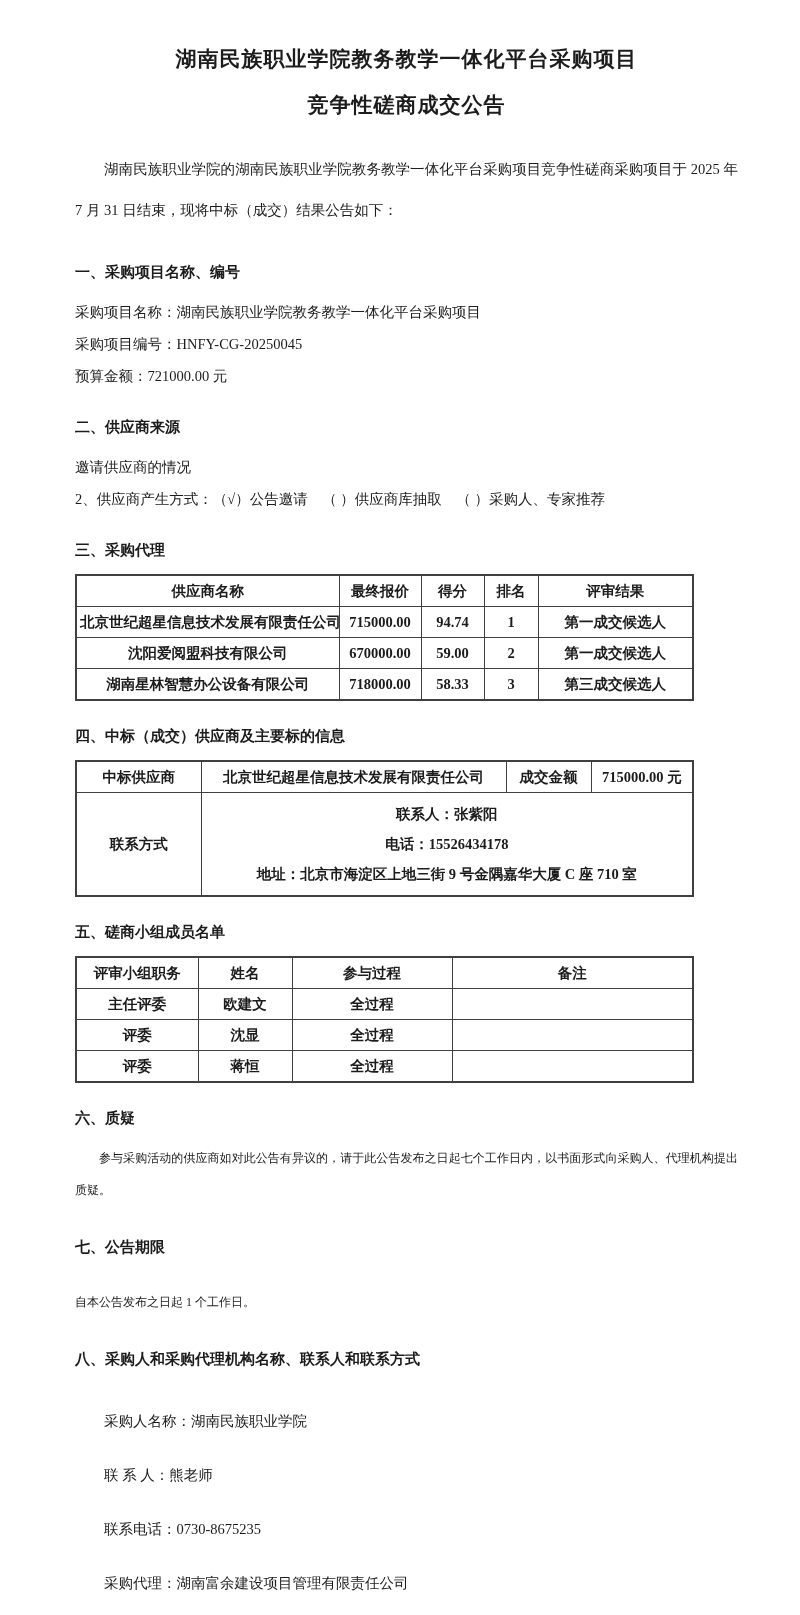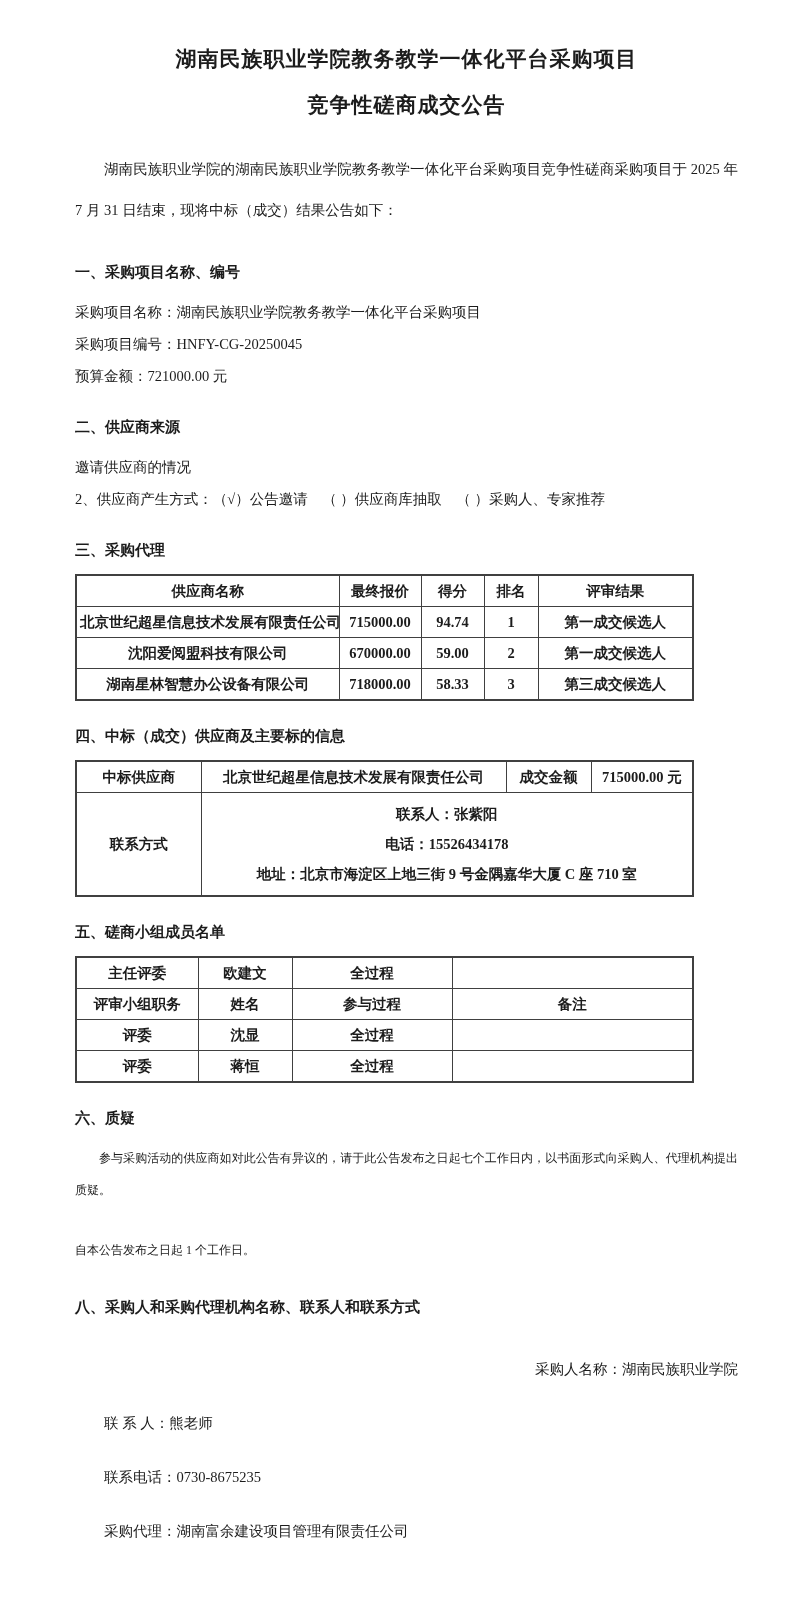--- a/index.html
+++ b/index.html
@@ -81,21 +81,21 @@
     margin: 0;
   }
   .para.indent { text-indent: 2em; }
   .sec7-body { margin-top: 28px; }
   .sec8-line {
     font-size: 14.5px;
     line-height: 32px;
     margin: 0 0 22px 0;
     padding-left: 2em;
   }
-  .sec8-first { margin-top: 35px; text-align: right; }
+  .sec8-first { margin-top: 35px; }
 </style>
 </head>
 <body>
 
 <div class="page">
 
   <div class="doc-title">湖南民族职业学院教务教学一体化平台采购项目</div>
   <div class="doc-title second">竞争性磋商成交公告</div>
 
   <p class="intro">湖南民族职业学院的湖南民族职业学院教务教学一体化平台采购项目竞争性磋商采购项目于 2025 年 7 月 31 日结束，现将中标（成交）结果公告如下：</p>
@@ -179,49 +179,50 @@
   <div class="sec-heading">五、磋商小组成员名单</div>
   <table class="doc-table">
     <colgroup>
       <col style="width:122px">
         <col style="width:94px">
         <col style="width:160px">
         <col style="width:241px">
     </colgroup>
     <tbody>
         <tr>
+      <th>评审小组职务</th>
+      <th>姓名</th>
+      <th>参与过程</th>
+      <th>备注</th>
+    </tr>
+    <tr>
       <td>主任评委</td>
       <td>欧建文</td>
       <td>全过程</td>
       <td></td>
     </tr>
     <tr>
-      <th>评审小组职务</th>
-      <th>姓名</th>
-      <th>参与过程</th>
-      <th>备注</th>
-    </tr>
-    <tr>
       <td>评委</td>
       <td>沈显</td>
       <td>全过程</td>
       <td></td>
     </tr>
     <tr>
       <td>评委</td>
       <td>蒋恒</td>
       <td>全过程</td>
       <td></td>
     </tr>
   </tbody>
     </table>
 
   <div class="sec-heading">六、质疑</div>
   <p class="para indent">参与采购活动的供应商如对此公告有异议的，请于此公告发布之日起七个工作日内，以书面形式向采购人、代理机构提出质疑。</p>
 
+  <div class="sec-heading big-gap">七、公告期限</div>
   <p class="para sec7-body">自本公告发布之日起 1 个工作日。</p>
 
   <div class="sec-heading big-gap">八、采购人和采购代理机构名称、联系人和联系方式</div>
   <p class="sec8-line sec8-first">采购人名称：湖南民族职业学院</p>
   <p class="sec8-line">联 系 人：熊老师</p>
   <p class="sec8-line">联系电话：0730-8675235</p>
   <p class="sec8-line">采购代理：湖南富余建设项目管理有限责任公司</p>
 
 </div>
 

